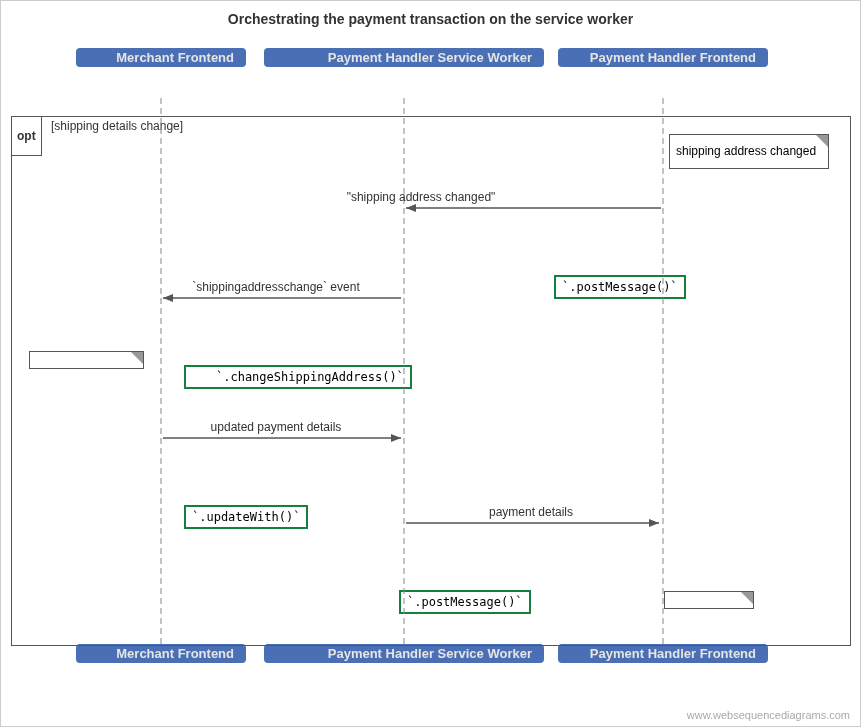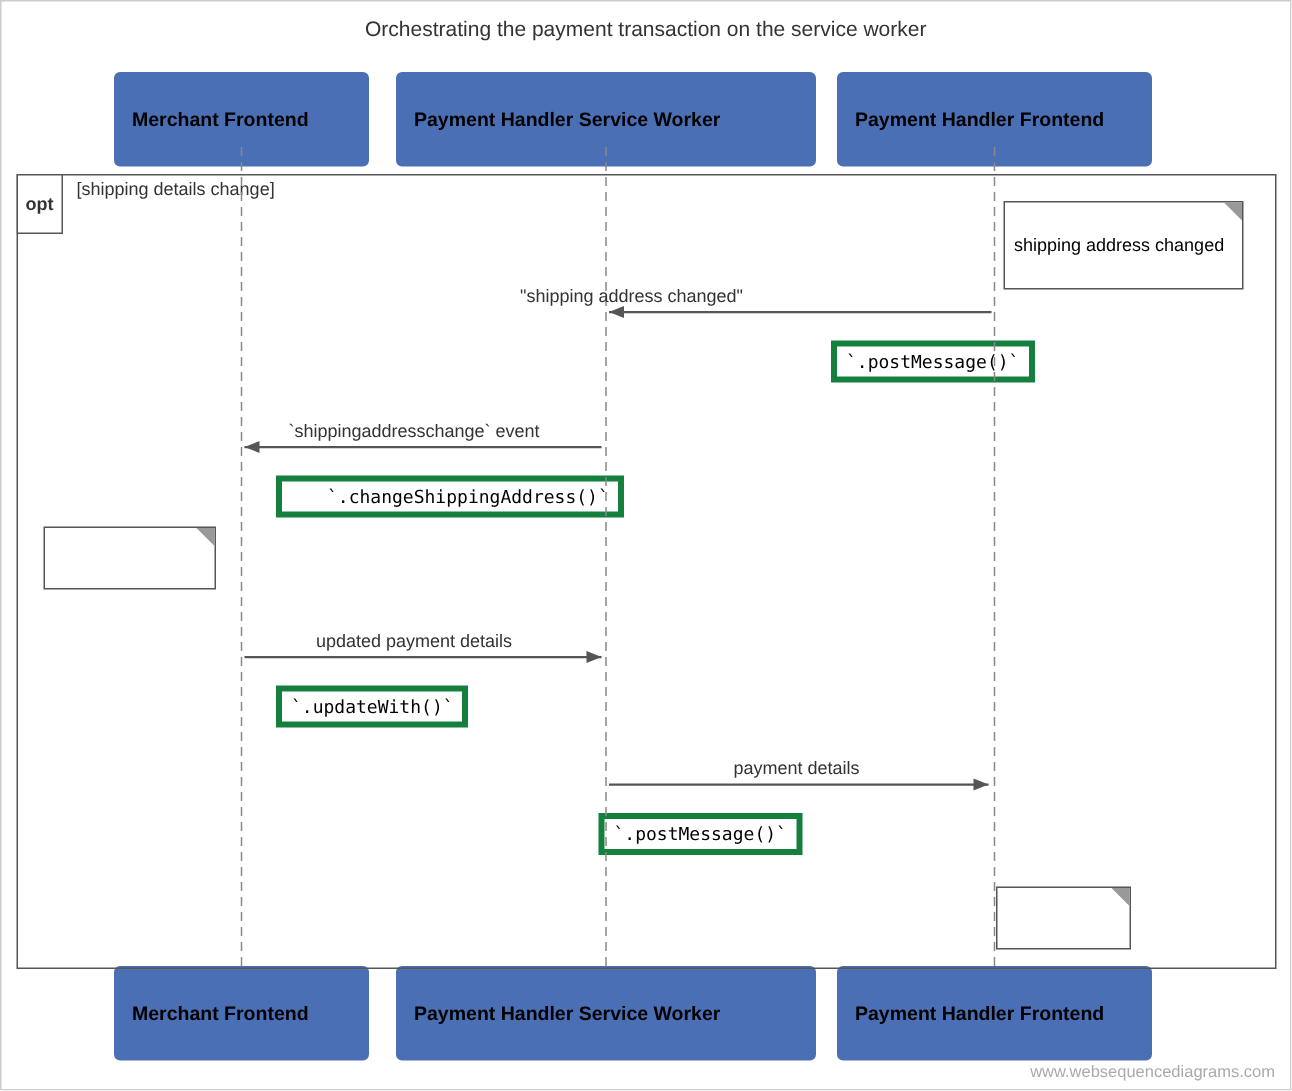--- a/index.html
+++ b/index.html
@@ -15,33 +15,33 @@
     .diagram-container {
       width: 861px;
       height: 727px;
       position: relative;
       background: #fff;
       border: 1px solid #ccc;
     }
     .title {
       text-align: center;
       font-size: 14px;
-      font-weight: normal;
+      font-weight: bold;
       padding-top: 10px;
       color: #333;
     }
     
     .lifeline-box {
       position: absolute;
       background: #4a6fb5;
-      color: #000000;
+      color: #e5e5e5;
       font-size: 13px;
       font-weight: bold;
-      text-align: left;
-      padding: 24px 12px;
+      text-align: right;
+      padding: 2px 12px;
       border-radius: 4px;
       width: 170px;
     }
     
     .opt-frame {
       position: absolute;
       border: 1px solid #555;
     }
     .opt-label {
       position: absolute;
@@ -52,34 +52,35 @@
       padding: 1px 4px;
     }
     .opt-condition {
       position: absolute;
       font-size: 12px;
       color: #333;
     }
     
     .code-box {
       position: absolute;
-      border: 4px solid #15803d;
+      border: 2px solid #15803d;
       background: #fff;
       font-family: monospace;
       font-size: 12px;
       padding: 3px 6px;
       white-space: nowrap;
+      margin-top: 48px;
     }
     
     .note-box {
       position: absolute;
       border: 1px solid #555;
       background: #fff;
       font-size: 11px;
-      padding: 20px 6px;
+      padding: 8px 6px;
       width: 110px;
       line-height: 1.4;
     }
     .note-dog-ear {
       position: absolute;
       width: 0;
       height: 0;
       border-style: solid;
       border-width: 0 12px 12px 0;
       border-color: transparent #999 transparent transparent;

